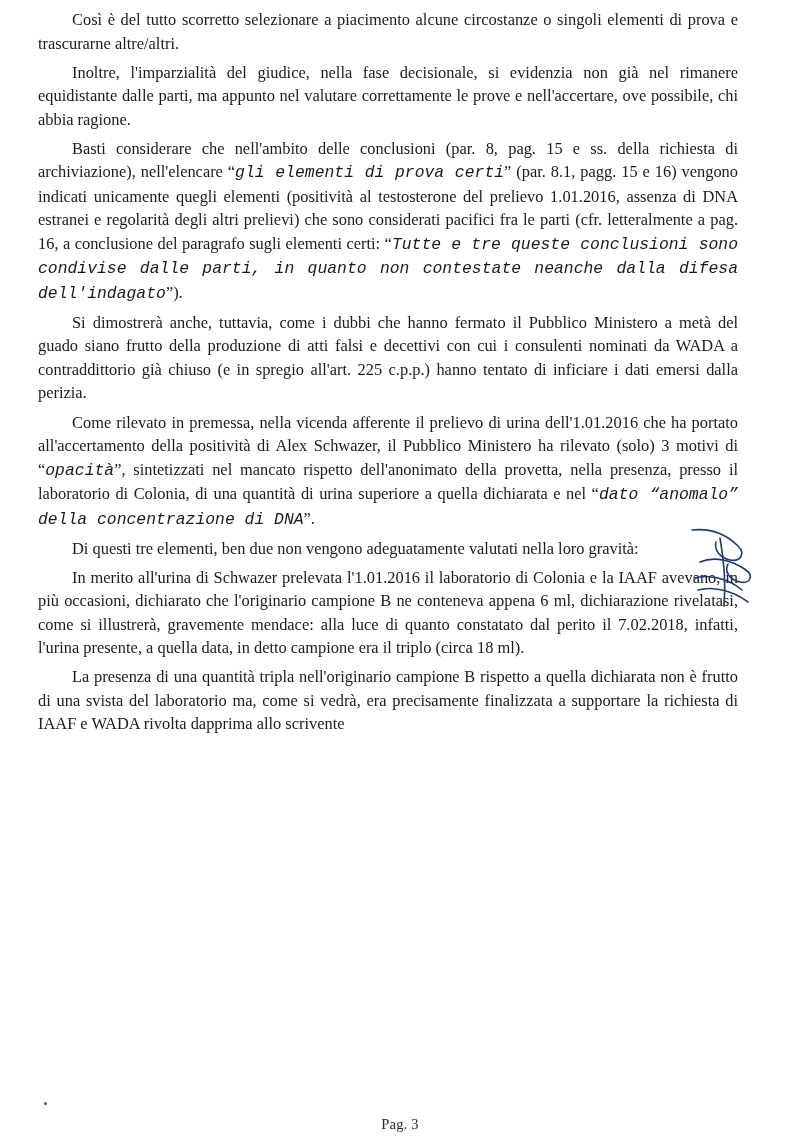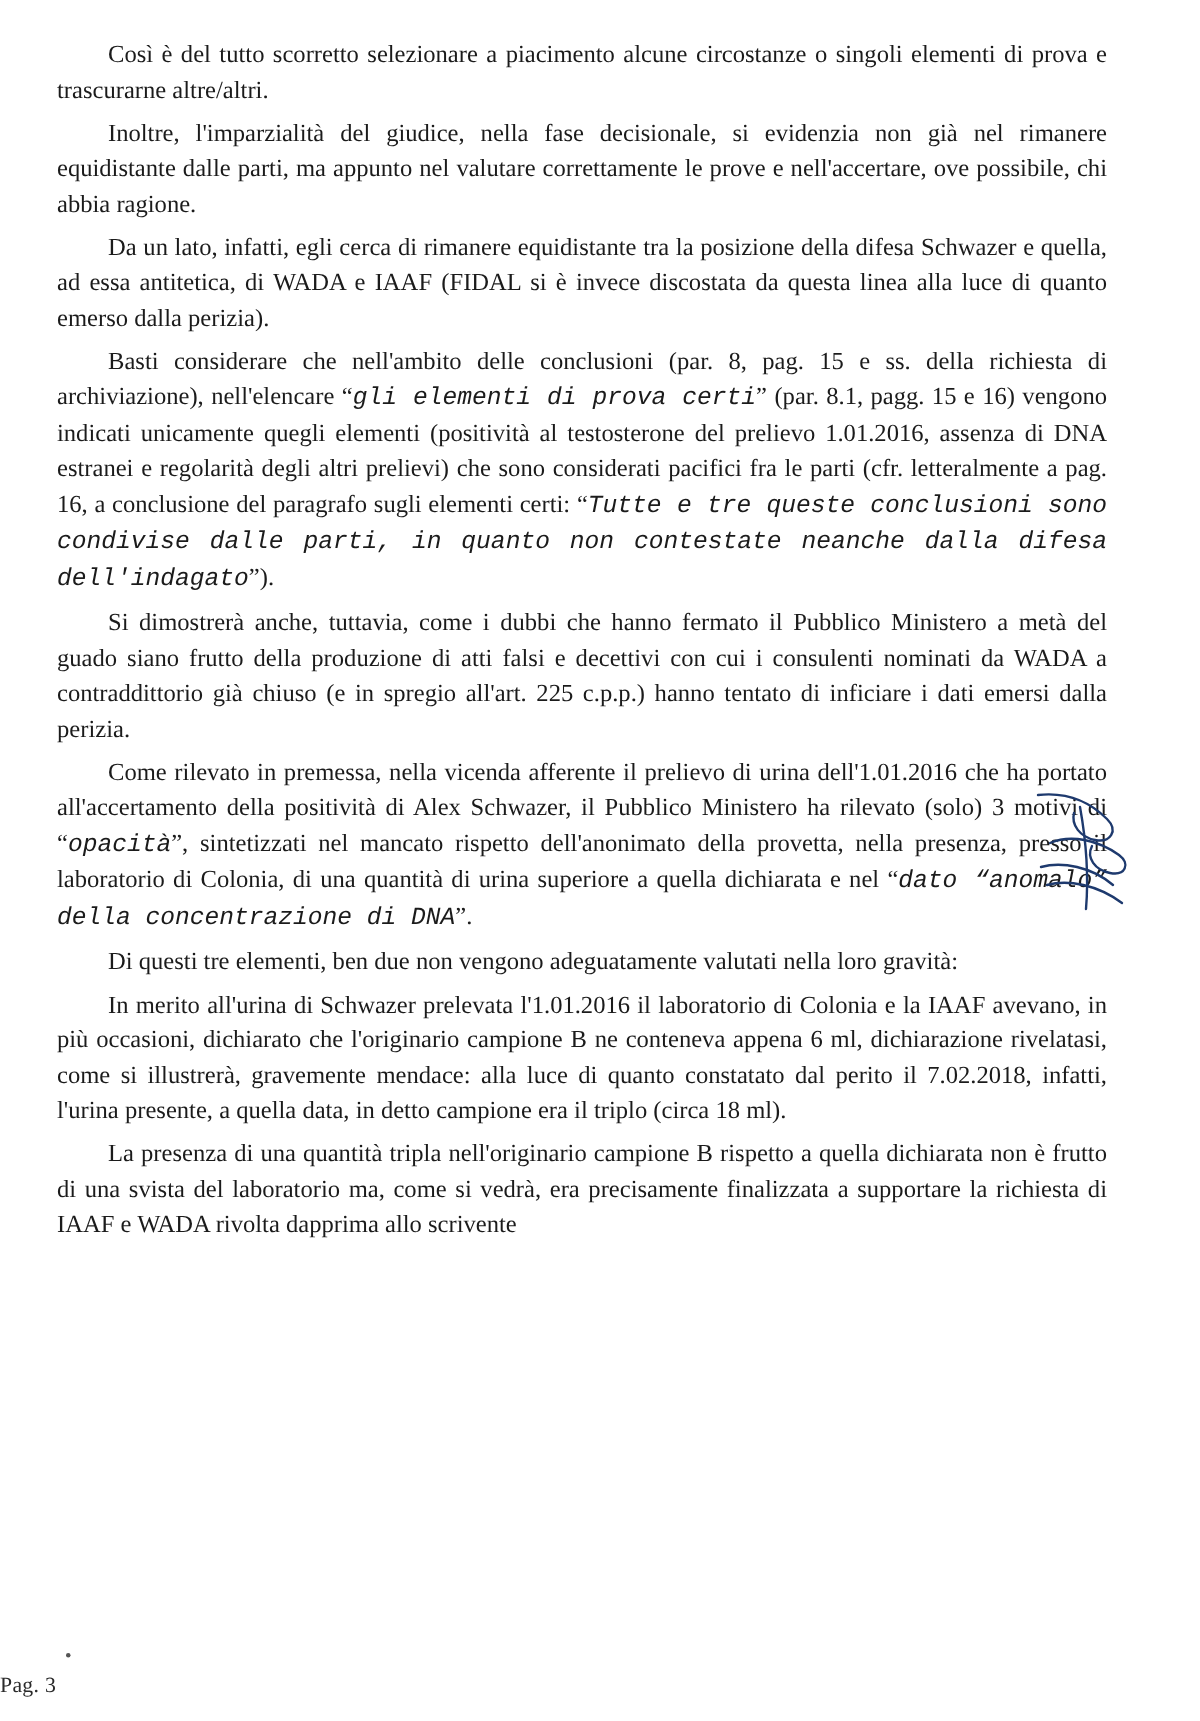--- a/index.html
+++ b/index.html
@@ -13,21 +13,21 @@
     font-family: "Liberation Serif", "DejaVu Serif", serif;
     color: #1b1b1b;
     position: relative;
     overflow: hidden;
   }
   .page {
     position: relative;
     width: 800px;
     height: 1147px;
     box-sizing: border-box;
-    padding: 24px 62px 0 38px;
+    padding: 8px 62px 0 38px;
   }
   .doc-body {
     font-size: 16.4px;
     line-height: 1.435;
     text-align: justify;
     text-justify: inter-word;
     hyphens: manual;
   }
   .doc-body p {
     margin: 0 0 5.5px 0;
@@ -35,21 +35,21 @@
   }
   em {
     font-style: italic;
     font-family: Liberation Mono, monospace;
   }
   .footer {
     position: absolute;
     left: 0;
     right: 0;
     bottom: 14px;
-    text-align: left;
+    text-align: center;
     font-size: 14.5px;
     letter-spacing: 0.2px;
     color: #2a2a2a;
   }
   .sig {
     position: absolute;
     right: 30px;
     top: 520px;
     width: 90px;
     height: 95px;
@@ -66,21 +66,20 @@
   }
 </style>
 </head>
 <body>
 
 <div class="page">
 
   <div class="doc-body">
     <p>Così è del tutto scorretto selezionare a piacimento alcune circostanze o singoli elementi di prova e trascurarne altre/altri.</p>
     <p>Inoltre, l'imparzialità del giudice, nella fase decisionale, si evidenzia non già nel rimanere equidistante dalle parti, ma appunto nel valutare correttamente le prove e nell'accertare, ove possibile, chi abbia ragione.</p>
-    <p>Da un lato, infatti, egli cerca di rimanere equidistante tra la posizione della difesa Schwazer e quella, ad essa antitetica, di WADA e IAAF (FIDAL si è invece discostata da questa linea alla luce di quanto emerso dalla perizia).</p>
     <p>Basti considerare che nell'ambito delle conclusioni (par. 8, pag. 15 e ss. della richiesta di archiviazione), nell'elencare “<em>gli elementi di prova certi</em>” (par. 8.1, pagg. 15 e 16) vengono indicati unicamente quegli elementi (positività al testosterone del prelievo 1.01.2016, assenza di DNA estranei e regolarità degli altri prelievi) che sono considerati pacifici fra le parti (cfr. letteralmente a pag. 16, a conclusione del paragrafo sugli elementi certi: “<em>Tutte e tre queste conclusioni sono condivise dalle parti, in quanto non contestate neanche dalla difesa dell'indagato</em>”).</p>
     <p>Si dimostrerà anche, tuttavia, come i dubbi che hanno fermato il Pubblico Ministero a metà del guado siano frutto della produzione di atti falsi e decettivi con cui i consulenti nominati da WADA a contraddittorio già chiuso (e in spregio all'art. 225 c.p.p.) hanno tentato di inficiare i dati emersi dalla perizia.</p>
     <p>Come rilevato in premessa, nella vicenda afferente il prelievo di urina dell'1.01.2016 che ha portato all'accertamento della positività di Alex Schwazer, il Pubblico Ministero ha rilevato (solo) 3 motivi di “<em>opacità</em>”, sintetizzati nel mancato rispetto dell'anonimato della provetta, nella presenza, presso il laboratorio di Colonia, di una quantità di urina superiore a quella dichiarata e nel “<em>dato “anomalo” della concentrazione di DNA</em>”.</p>
     <p>Di questi tre elementi, ben due non vengono adeguatamente valutati nella loro gravità:</p>
     <p>In merito all'urina di Schwazer prelevata l'1.01.2016 il laboratorio di Colonia e la IAAF avevano, in più occasioni, dichiarato che l'originario campione B ne conteneva appena 6 ml, dichiarazione rivelatasi, come si illustrerà, gravemente mendace: alla luce di quanto constatato dal perito il 7.02.2018, infatti, l'urina presente, a quella data, in detto campione era il triplo (circa 18 ml).</p>
     <p>La presenza di una quantità tripla nell'originario campione B rispetto a quella dichiarata non è frutto di una svista del laboratorio ma, come si vedrà, era precisamente finalizzata a supportare la richiesta di IAAF e WADA rivolta dapprima allo scrivente</p>
   </div>
 
   <svg class="sig" viewBox="0 0 90 95" aria-hidden="true">
     <g fill="none" stroke="#1e3a6e" stroke-width="1.6" stroke-linecap="round" stroke-linejoin="round">

